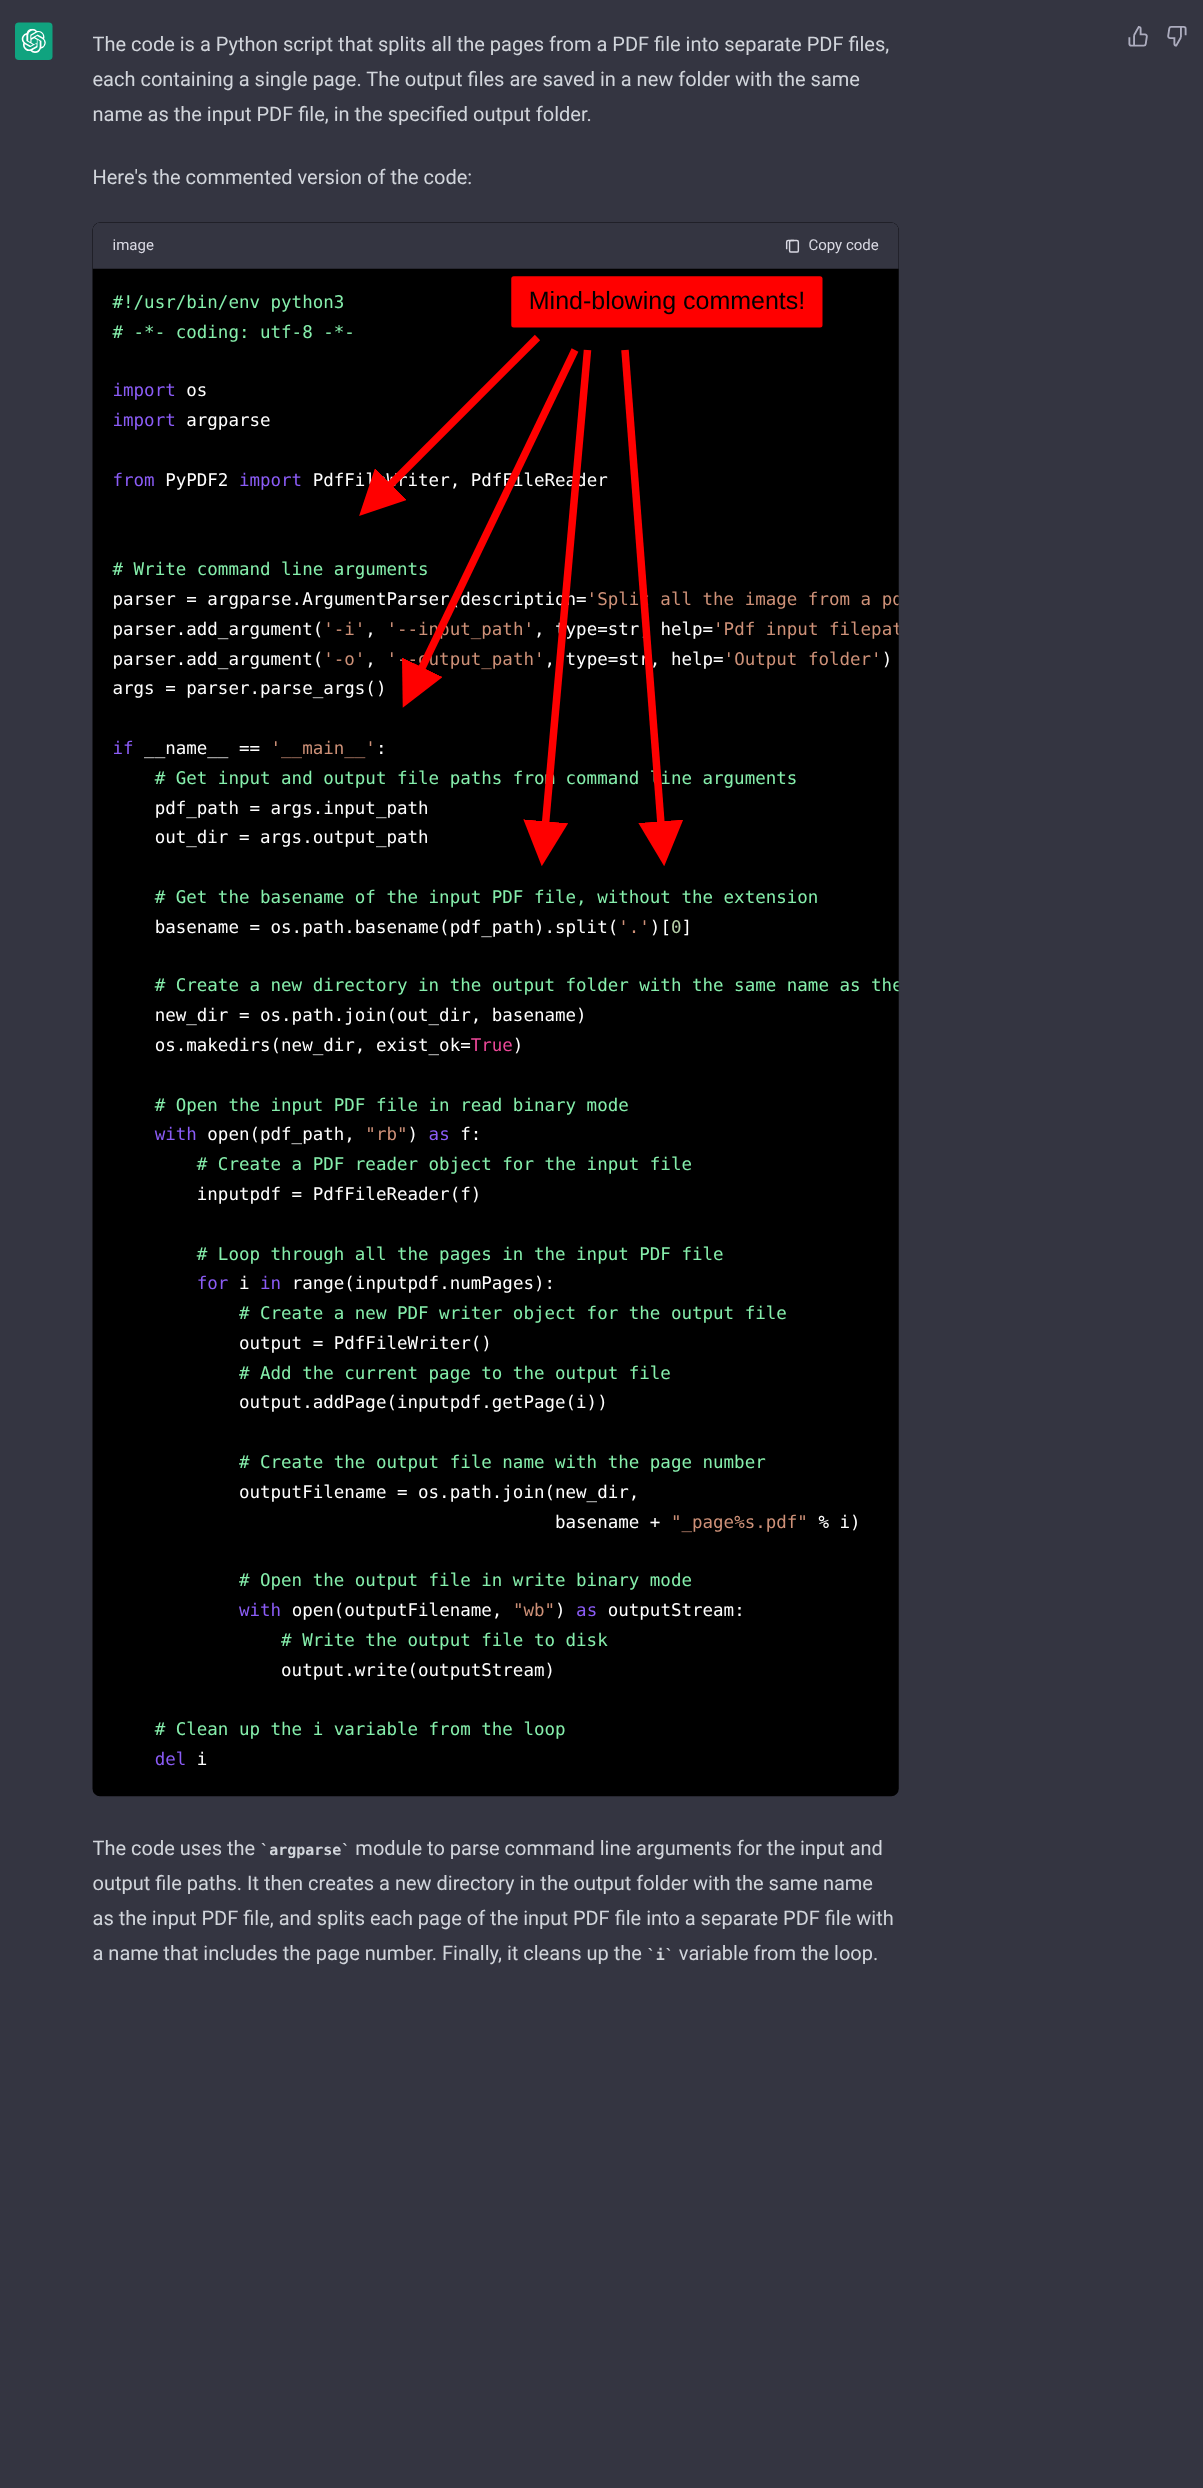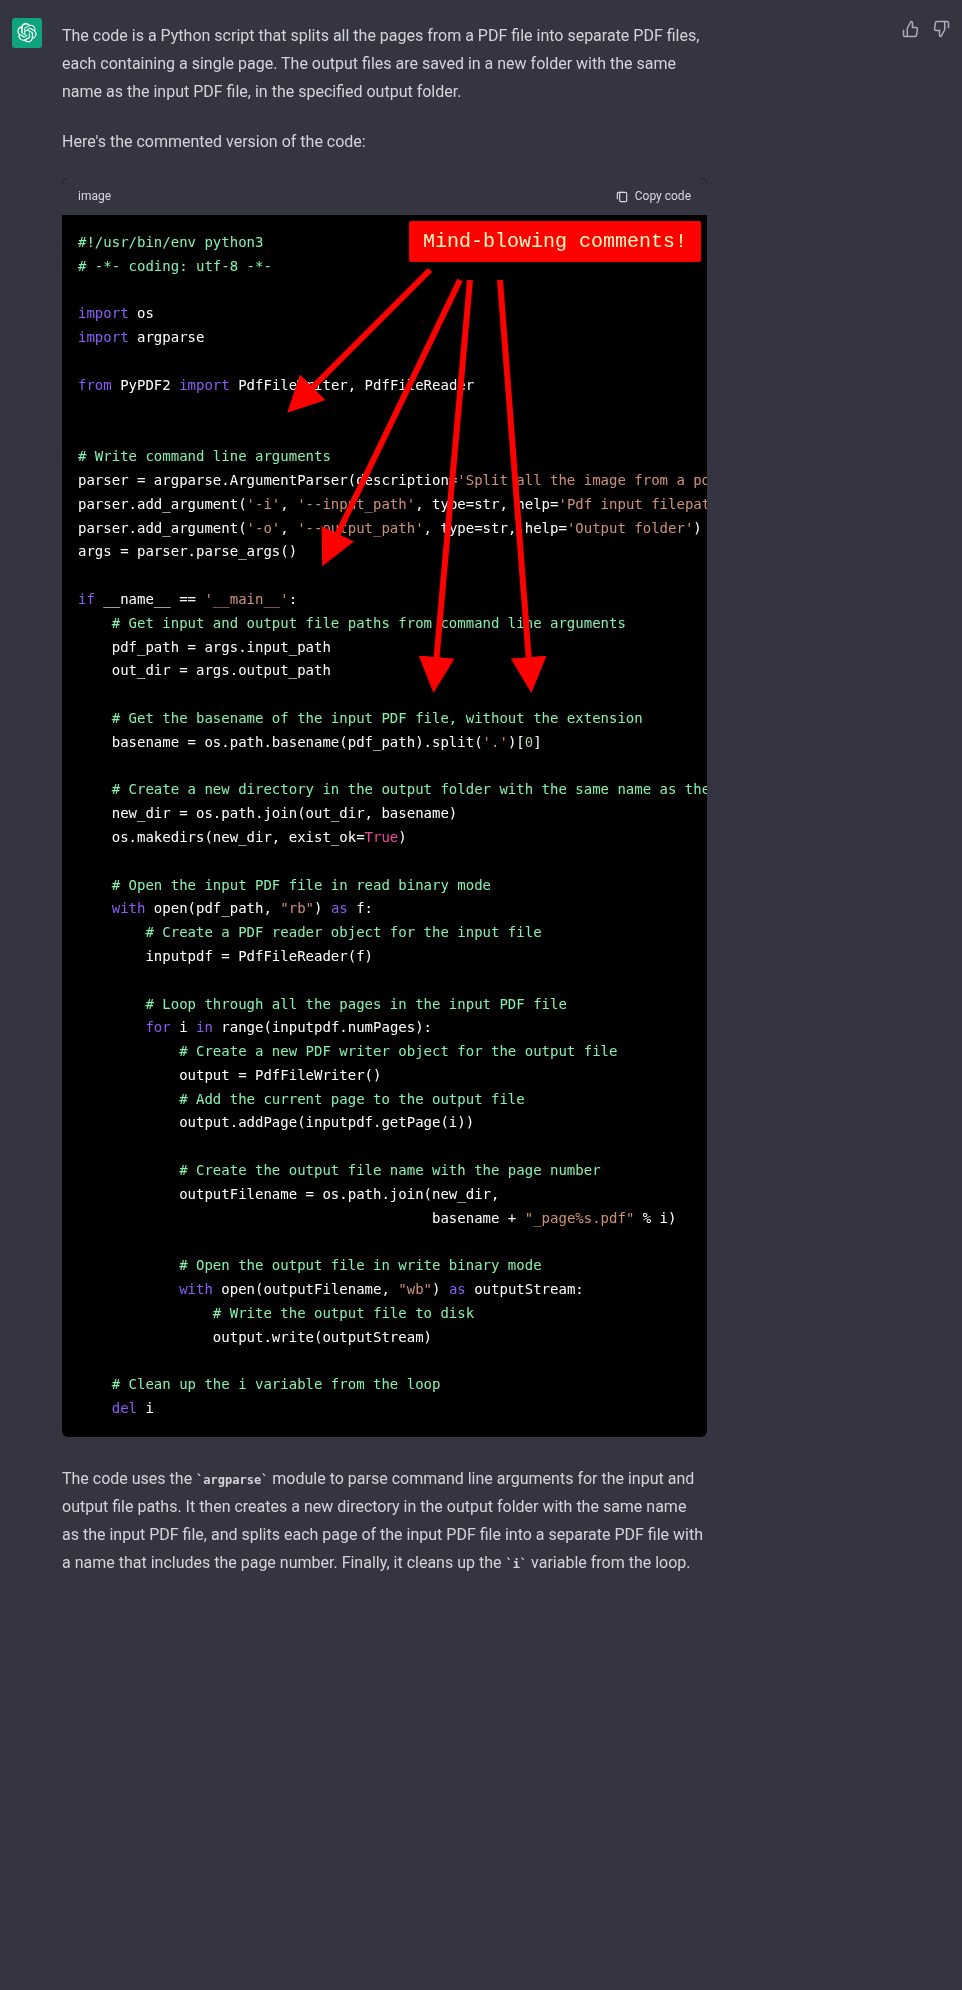--- a/index.html
+++ b/index.html
@@ -7,21 +7,21 @@
     background: #343541;
     color: #d1d5db;
     font-family: -apple-system, BlinkMacSystemFont, "Segoe UI", Roboto, sans-serif;
     font-size: 16px;
     line-height: 1.75;
     width: 962px;
   }
   .wrapper {
     display: flex;
     padding: 18px 3px 28px 12px;
-    gap: 20px;
+    gap: 32px;
     position: relative;
   }
   .avatar {
     width: 30px;
     height: 30px;
     border-radius: 3px;
     background: #10a37f;
     display: flex;
     align-items: center;
     justify-content: center;
@@ -85,28 +85,28 @@
     top: 20px;
     right: 12px;
     display: flex;
     gap: 12px;
     color: #acacbe;
   }
   .actions svg { width: 18px; height: 18px; }
   .callout {
     position: absolute;
     background: #ff0000;
-    color: #fef9c3;
+    color: #000000;
     font-size: 20px;
     font-weight: 400;
     padding: 8px 14px;
     border-radius: 2px;
     z-index: 10;
     line-height: 1.25;
-    font-family: Liberation Mono, monospace;
+    font-family: Liberation Sans, sans-serif;
   }
   .arrow {
     position: absolute;
     z-index: 9;
     pointer-events: none;
   }
 </style>
 </head>
 <body>
 

